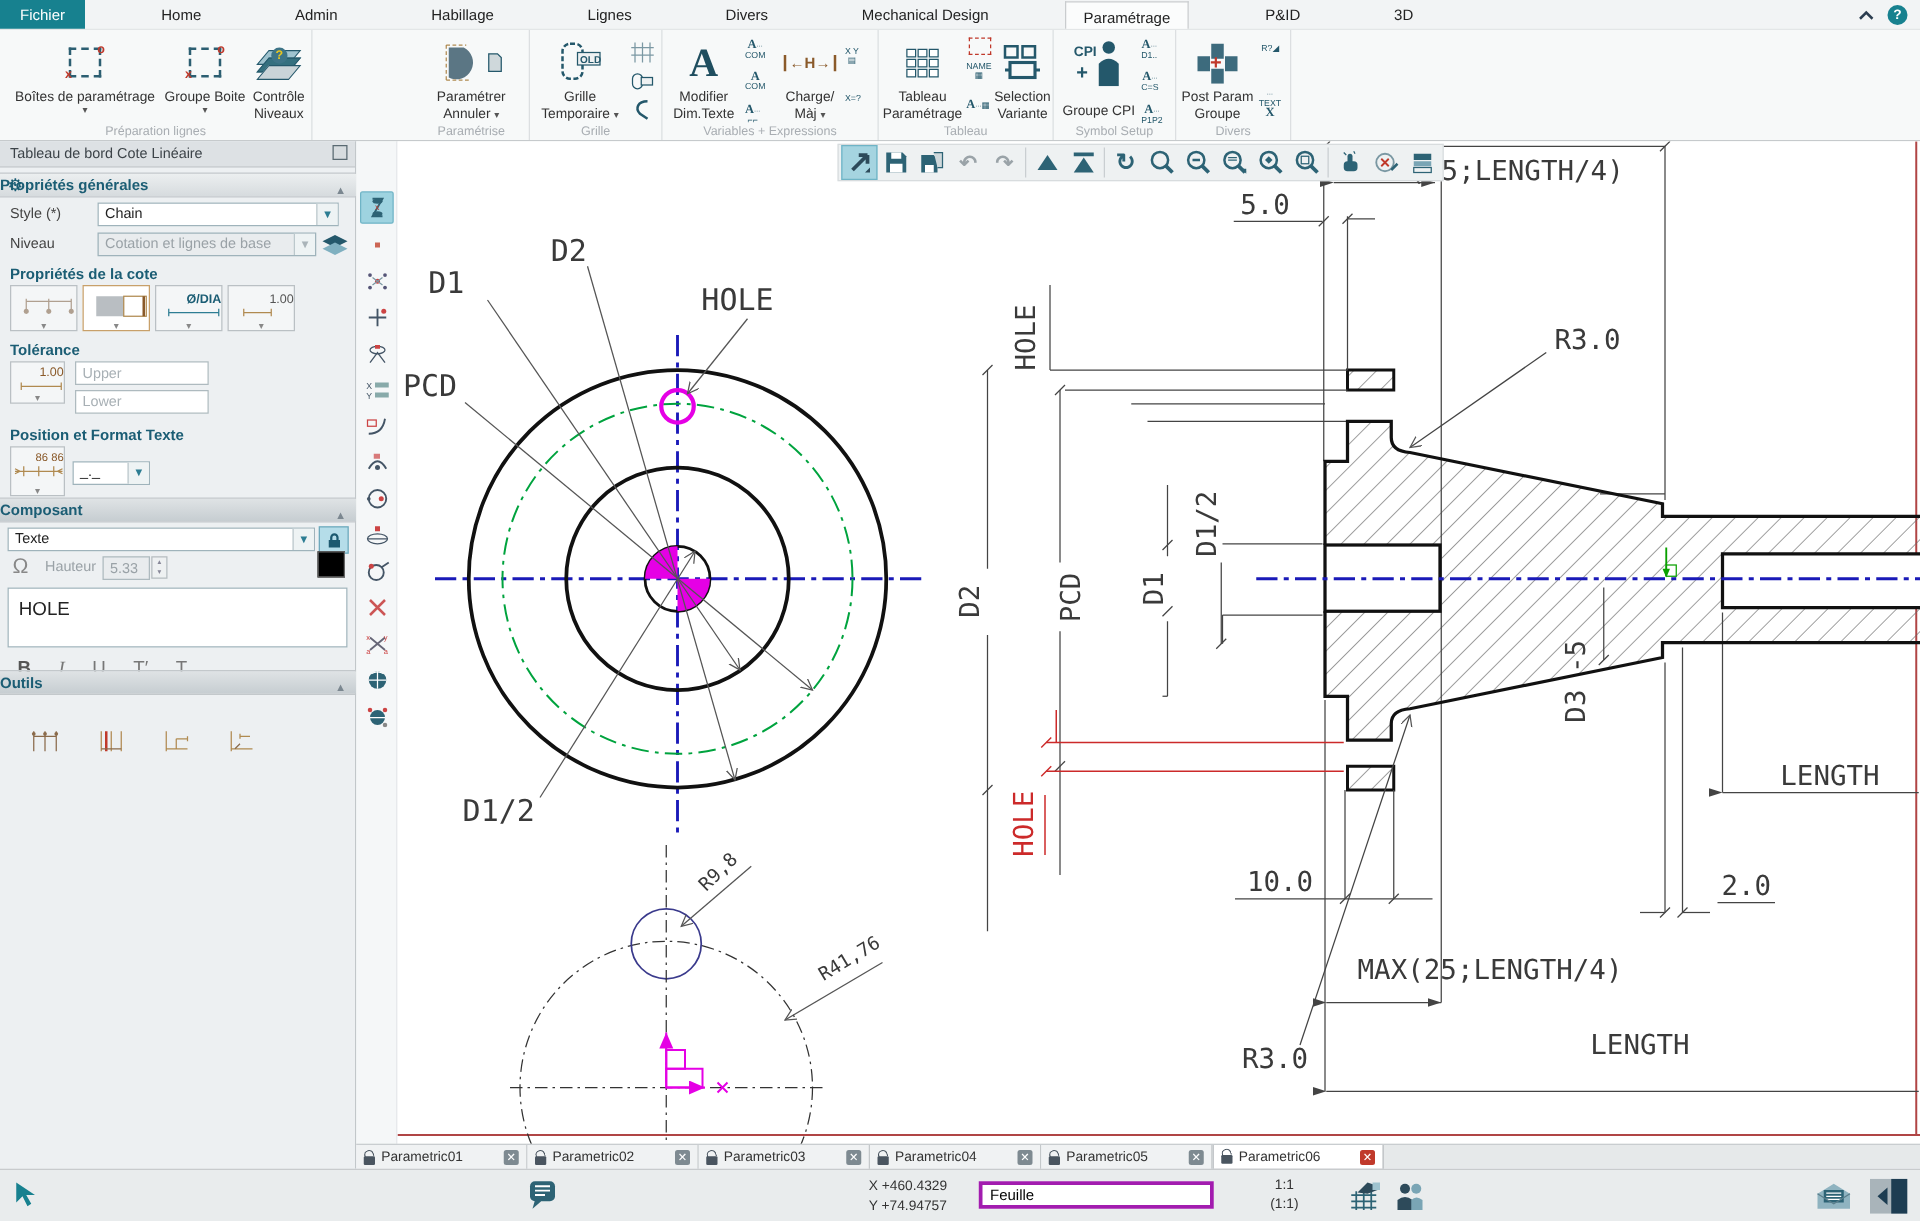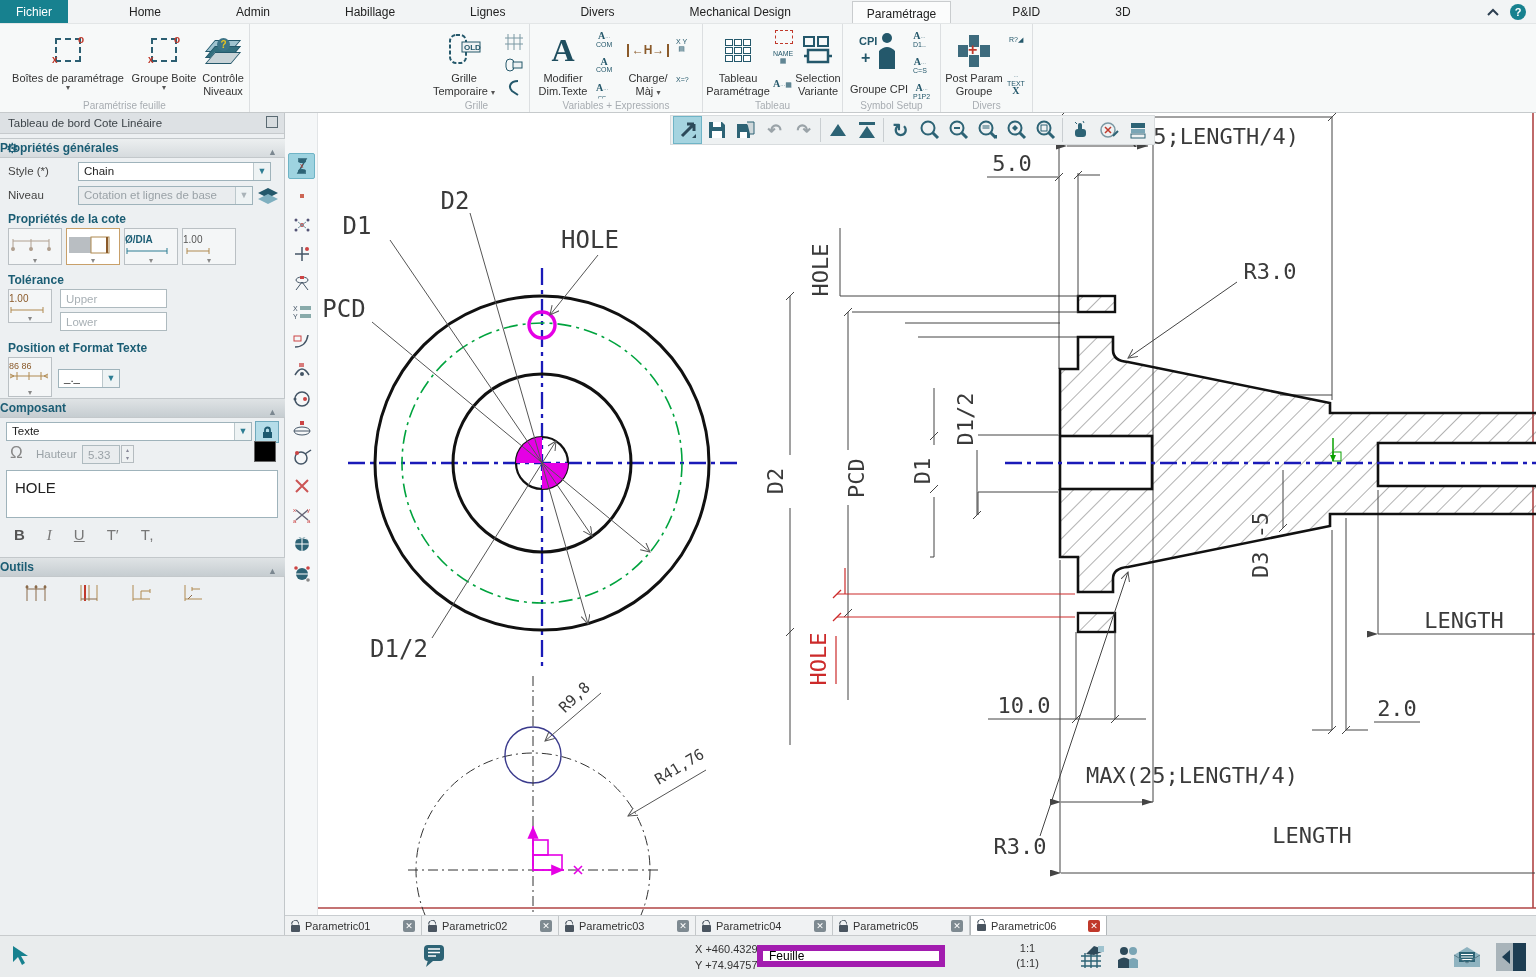--- a/index.html
+++ b/index.html
@@ -51,21 +51,21 @@
   .subhead { position:absolute; left:8px; font-weight:bold; color:#1b5d74; font-size:12px; }
   .flabel { position:absolute; left:8px; color:#444; font-size:11.5px; }
   .fselect { position:absolute; height:19px; background:#fff; border:1px solid #9fb3bb; display:flex; }
   .fselect .val { flex:1; padding:2px 5px; font-size:11.5px; color:#222; white-space:nowrap; overflow:hidden; }
   .fselect .car { width:17px; background:#eef3f4; border-left:1px solid #bcc8cc; color:#2d7d93;
      text-align:center; font-size:9px; line-height:17px; }
   .fselect.disabled { background:#e9ecee; }
   .fselect.disabled .val { color:#9aa2a7; }
   .fselect.disabled .car { color:#aab4b9; }
   .cote-btn { position:absolute; width:54px; height:37px; border:1px solid #bac0c4; background:#f4f6f7;
-    text-align:left; cursor:pointer; }
+    text-align:right; cursor:pointer; }
   .cote-btn.sel { border:1px solid #c8a06a; background:#fff; }
   .cote-btn .cdown { position:absolute; bottom:-1px; left:50%; transform:translateX(-50%); color:#888; font-size:8px; }
   .dimglyph { margin-top:5px; display:inline-block; font-size:9px; color:#8a6a3a; }
   .tol-input { position:absolute; width:107px; height:19px; border:1px solid #aebabf; background:#fff;
     padding:2px 5px; font-size:11.5px; color:#333; font-family:"Liberation Sans",sans-serif; }
   .tol-input::placeholder { color:#a8b0b5; }
   .lockbtn { position:absolute; width:24px; height:22px; background:#b5dde9; border:1px solid #6fa9bc;
     display:flex; align-items:center; justify-content:center; cursor:pointer; }
   #comp-text { position:absolute; left:6px; top:357px; width:272px; height:48px; background:#fff;
     border:1px solid #9fb3bb; padding:8px; font-size:15px; color:#222; }
@@ -110,21 +110,21 @@
   .sheet-tab.active .tclose { background:#c0392b; }
   .minilock { position:relative; width:9px; height:7px; background:#4a5560; border-radius:1px; margin-top:4px; }
   .minilock:before { content:""; position:absolute; left:0px; top:-5px; width:6px; height:5px;
     border:1.5px solid #4a5560; border-bottom:none; border-radius:4px 4px 0 0; transform:rotate(-18deg); }
 
   
   #statusbar { position:absolute; left:0; top:935px; width:1536px; height:42px; background:#e9eced;
     border-top:1px solid #c8cbcd; }
   #coords { position:absolute; left:695px; top:5px; width:80px; text-align:left; font-size:11px;
     color:#333; line-height:16px; }
-  #sheet-input { position:absolute; left:757px; top:9px; width:188px; height:22px; border:6px solid #a21caf;
+  #sheet-input { position:absolute; left:783px; top:9px; width:188px; height:22px; border:3px solid #a21caf;
     background:#fff; padding:3px 6px; font-size:12px; font-family:"Liberation Sans",sans-serif; }
   #zoomtxt { position:absolute; left:1005px; top:5px; width:45px; text-align:center; font-size:11px; line-height:15px; }
 </style>
 </head>
 <body>
 
 <div id="menubar">
   <div class="menu-item brand">Fichier</div>
   <div class="menu-item">Home</div>
   <div class="menu-item">Admin</div>
@@ -171,24 +171,40 @@
           <div class="layers-ic">
         <span class="lay" style="left:2px;top:4px;background:#9fc3cf"></span>
         <span class="lay" style="left:2px;top:10px;background:#34707f"></span>
         <span class="lay" style="left:2px;top:16px;background:#c9d4d8"></span>
         <span class="q">?</span>
           </div>
         </div>
       <div>Contrôle</div>
         <div>Niveaux</div>
     </div>
-    <div class="rgroup-label">Paramétrise feuille</div>
-  </div>
-
-
+    <div class="rgroup-label">Préparation lignes</div>
+  </div>
+
+
+  <div class="rgroup" style="left:331px;width:93px">
+    <div class="rbtn" style="left:6px;top:6px;width:80px">
+      <div class="ic">
+        <svg width="34" height="32">
+          <path d="M8,4 H20 A12,12 0 0 1 8,28 Z" fill="#5b7684"></path>
+          <path d="M6,2 H22 M6,2 V30 M6,30 H24" stroke="#b08a50" stroke-dasharray="3 2" fill="none"></path>
+        </svg>
+        <svg width="16" height="18" style="margin-left:3px">
+          <path d="M3,2 H10 L13,5 V16 H3 Z" fill="#cfd8db" stroke="#24586b"></path>
+        </svg>
+      </div>
+      <div>Paramétrer</div>
+      <div><span>Annuler</span> <span class="caret">▾</span></div>
+    </div>
+    <div class="rgroup-label">Paramétrise</div>
+  </div>
 
   <div class="rgroup" style="left:424px;width:106px">
     <div class="rbtn" style="left:4px;top:6px;width:72px">
       <div class="ic">
         <svg width="40" height="36">
           <rect x="6" y="3" width="16" height="28" rx="6" fill="none" stroke="#24586b" stroke-width="2" stroke-dasharray="4 2"></rect>
           <rect x="18" y="10" width="18" height="10" fill="#eef1f2" stroke="#24586b"></rect>
           <text x="20" y="18" font-size="8" font-weight="bold" fill="#24586b">OLD</text>
         </svg>
       </div>
@@ -418,21 +434,21 @@
   <div id="comp-text">HOLE</div>
 
   <div style="position:absolute;left:14px;top:413px;display:flex;gap:22px;align-items:baseline">
     <span class="fmtbtn" style="font-weight:bold;color:#555">B</span>
     <span class="fmtbtn" style="font-style:italic;font-family:'Liberation Serif',serif">I</span>
     <span class="fmtbtn" style="text-decoration:underline">U</span>
     <span class="fmtbtn">T′</span>
     <span class="fmtbtn">T‚</span>
   </div>
 
-  <div class="secbar" style="top:444px;background:linear-gradient(#dfe3e5,#c6cdd1)">
+  <div class="secbar" style="top:423px;background:linear-gradient(#dfe3e5,#c6cdd1)">
     <span>Outils</span><span class="collapse">▲</span>
   </div>
 
   <div style="position:absolute;left:24px;top:468px;display:flex;gap:26px">
     <svg width="26" height="24">
         <path d="M3,4 V20 M12,4 V20 M21,4 V20 M3,8 H21" stroke="#8a6a4a" fill="none"></path>
         <circle cx="3" cy="6" r="1.5" fill="#8a6a4a"></circle>
         <circle cx="12" cy="6" r="1.5" fill="#8a6a4a"></circle>
         <circle cx="21" cy="6" r="1.5" fill="#8a6a4a"></circle>
       </svg>

